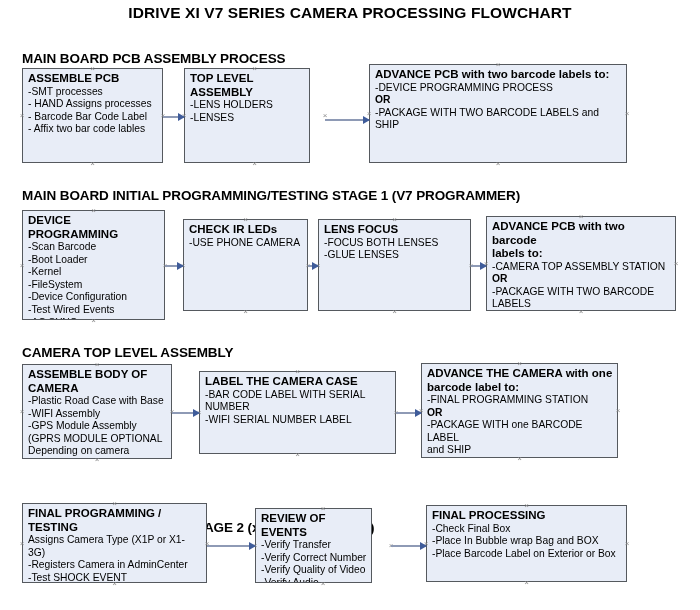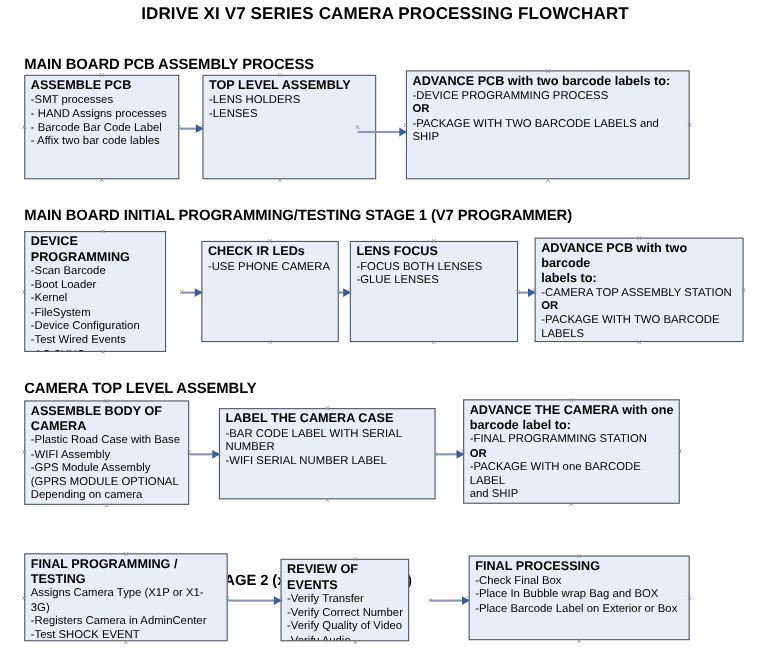--- a/index.html
+++ b/index.html
@@ -112,21 +112,21 @@
         <li>-SMT processes</li>
         <li>- HAND Assigns processes</li>
         <li>- Barcode Bar Code Label</li>
         <li>- Affix two bar code lables</li>
       </ul>
     </div>
     <span class="handle" style="left: 92.5px; top: 68px;">×</span>
     <span class="handle" style="left: 92.5px; top: 163px;">×</span>
     <span class="handle" style="left: 22px; top: 115.5px;">×</span>
     <span class="handle" style="left: 163px; top: 115.5px;">×</span>
-    <div class="node" style="left: 184px; top: 68px; width: 158px; height: 95px; background: rgb(232, 237, 247); border-color: rgb(85, 89, 94);">
+    <div class="node" style="left: 184px; top: 68px; width: 126px; height: 95px; background: rgb(232, 237, 247); border-color: rgb(85, 89, 94);">
       <span class="n-title">TOP LEVEL ASSEMBLY</span>
       <ul>
         <li>-LENS HOLDERS</li>
         <li>-LENSES</li>
       </ul>
     </div>
     <span class="handle" style="left: 254.5px; top: 68px;">×</span>
     <span class="handle" style="left: 254.5px; top: 163px;">×</span>
     <span class="handle" style="left: 184px; top: 115.5px;">×</span>
     <span class="handle" style="left: 325px; top: 115.5px;">×</span>
@@ -136,21 +136,21 @@
         <li>-DEVICE PROGRAMMING PROCESS</li>
         <li class="strong">OR</li>
         <li>-PACKAGE WITH TWO BARCODE LABELS and SHIP</li>
       </ul>
     </div>
     <span class="handle" style="left: 498px; top: 64px;">×</span>
     <span class="handle" style="left: 498px; top: 163px;">×</span>
     <span class="handle" style="left: 369px; top: 113.5px;">×</span>
     <span class="handle" style="left: 627px; top: 113.5px;">×</span>
     <div class="section-title" style="left: 22px; top: 188px;">MAIN BOARD INITIAL PROGRAMMING/TESTING STAGE 1 (V7 PROGRAMMER)</div>
-    <div class="node" style="left: 22px; top: 210px; width: 129px; height: 110px; background: rgb(232, 237, 247); border-color: rgb(85, 89, 94);">
+    <div class="node" style="left: 22px; top: 210px; width: 143px; height: 110px; background: rgb(232, 237, 247); border-color: rgb(85, 89, 94);">
       <span class="n-title">DEVICE PROGRAMMING</span>
       <ul>
         <li>-Scan Barcode</li>
         <li>-Boot Loader</li>
         <li>-Kernel</li>
         <li>-FileSystem</li>
         <li>-Device Configuration</li>
         <li>-Test Wired Events</li>
         <li>-AC SYNC</li>
       </ul>

